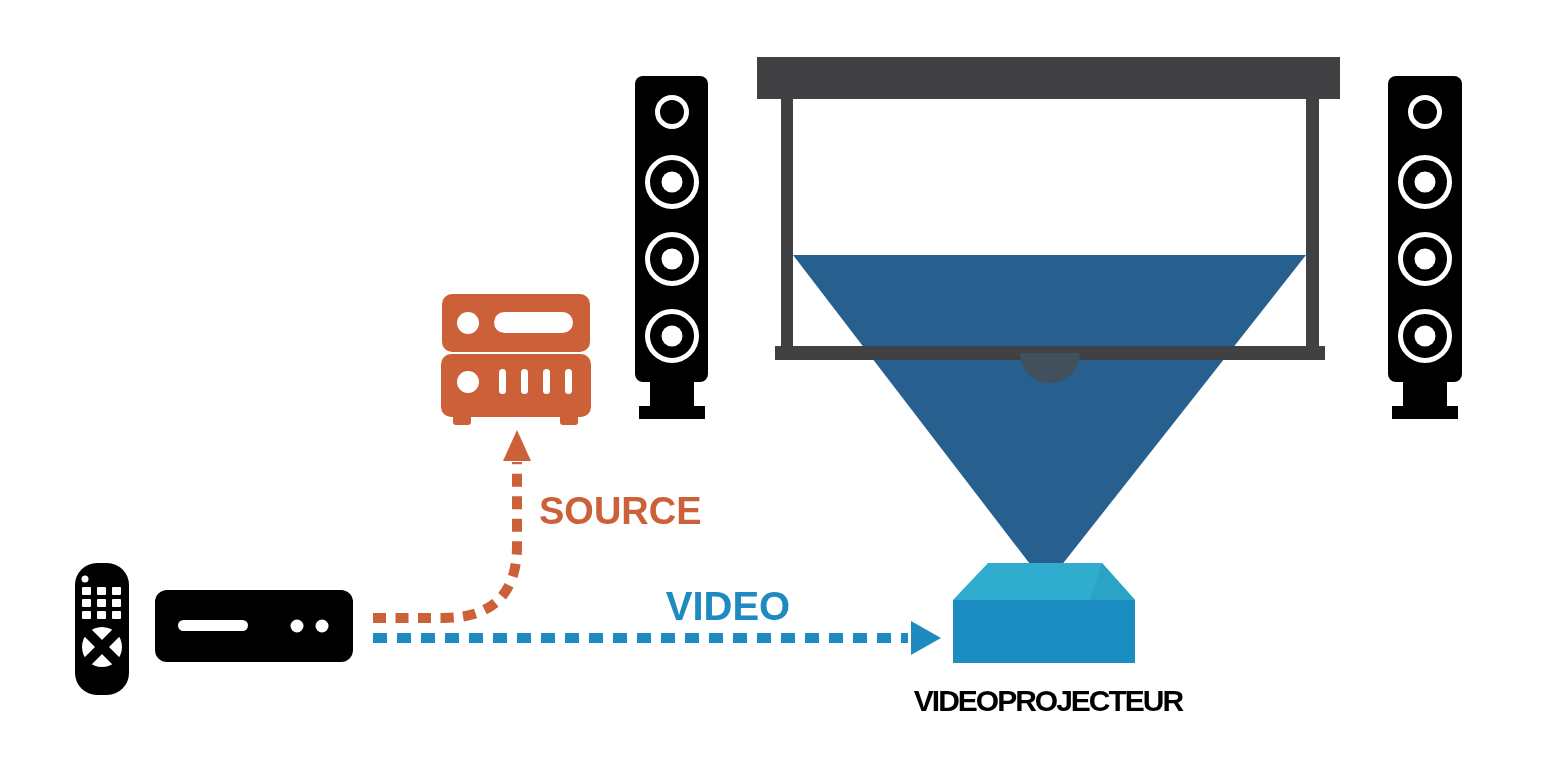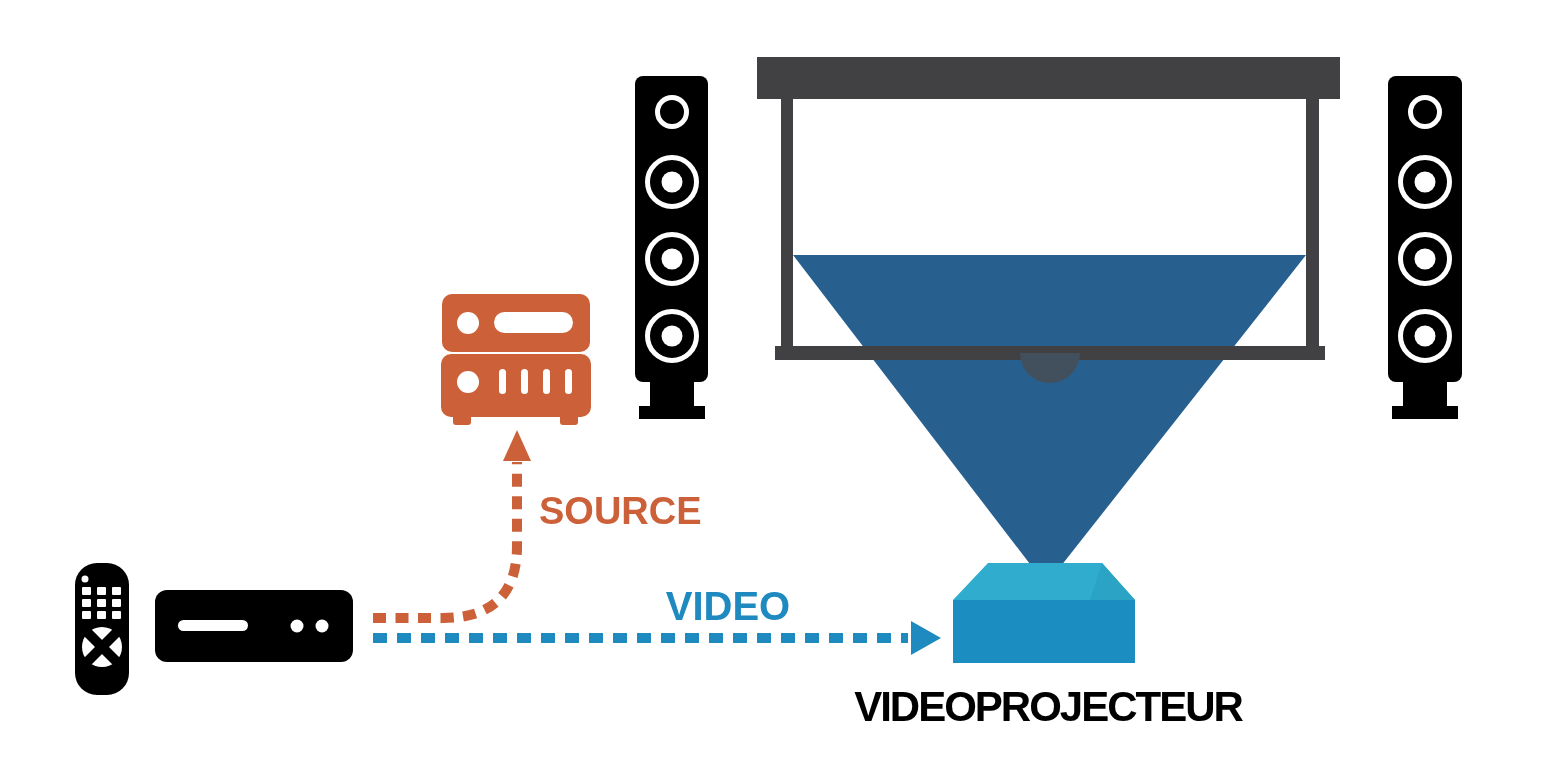--- a/index.html
+++ b/index.html
@@ -13,21 +13,21 @@
   #diagram-svg{position:absolute;left:0;top:0;}
   .label{
     position:absolute;
     font-weight:700;
     line-height:1;
     white-space:nowrap;
     color:#000;
   }
   .label.centered{transform:translateX(-50%);}
   #source-label{left:256px;top:689px;font-size:40px;letter-spacing:-1px;}
-  #projector-label{left:1048px;top:686px;font-size:42px;letter-spacing:-2px;text-align:center;}
+  #projector-label{left:1048px;top:686px;font-size:30px;letter-spacing:-2px;text-align:center;}
   #audio-label{left:539px;top:492px;font-size:38px;color:var(--color-orange,#CC6038);}
   #video-label{left:728px;top:586px;font-size:40px;color:var(--color-blue,#1F8AC0);}
 
   
   .c-black{fill:#000;}
   .c-white{fill:#fff;}
   .c-orange{fill:var(--color-orange,#CC6038);}
   .c-blue{fill:var(--color-blue,#1F8AC0);}
   .c-gray{fill:var(--color-dark_gray,#414042);}
   .c-cone{fill:var(--color-cone_blue,#27608F);}

